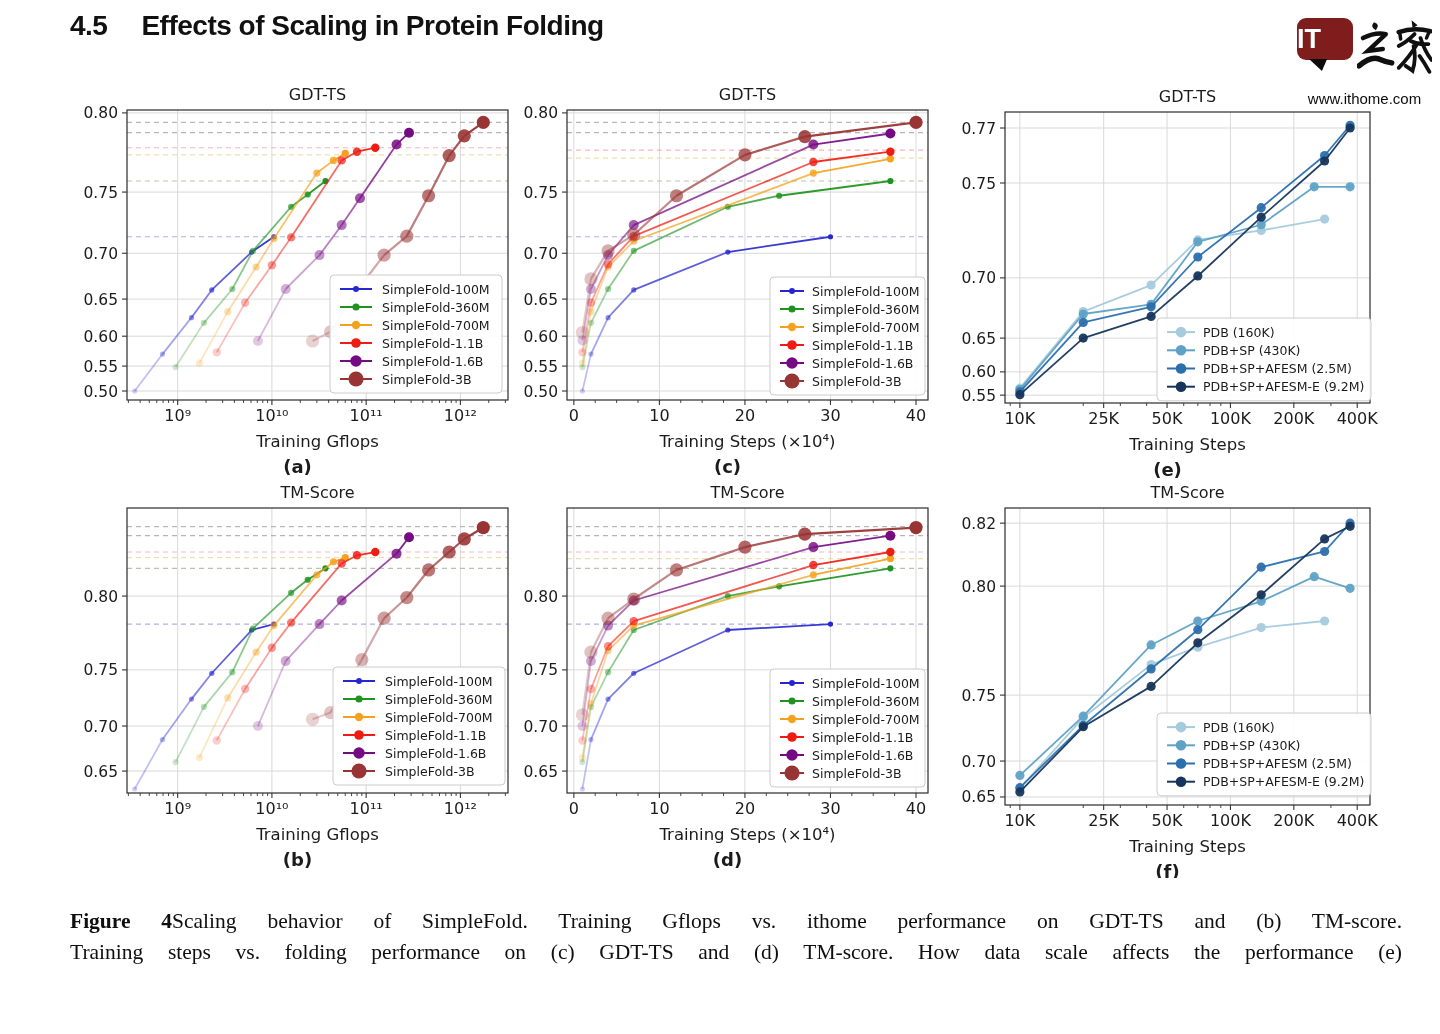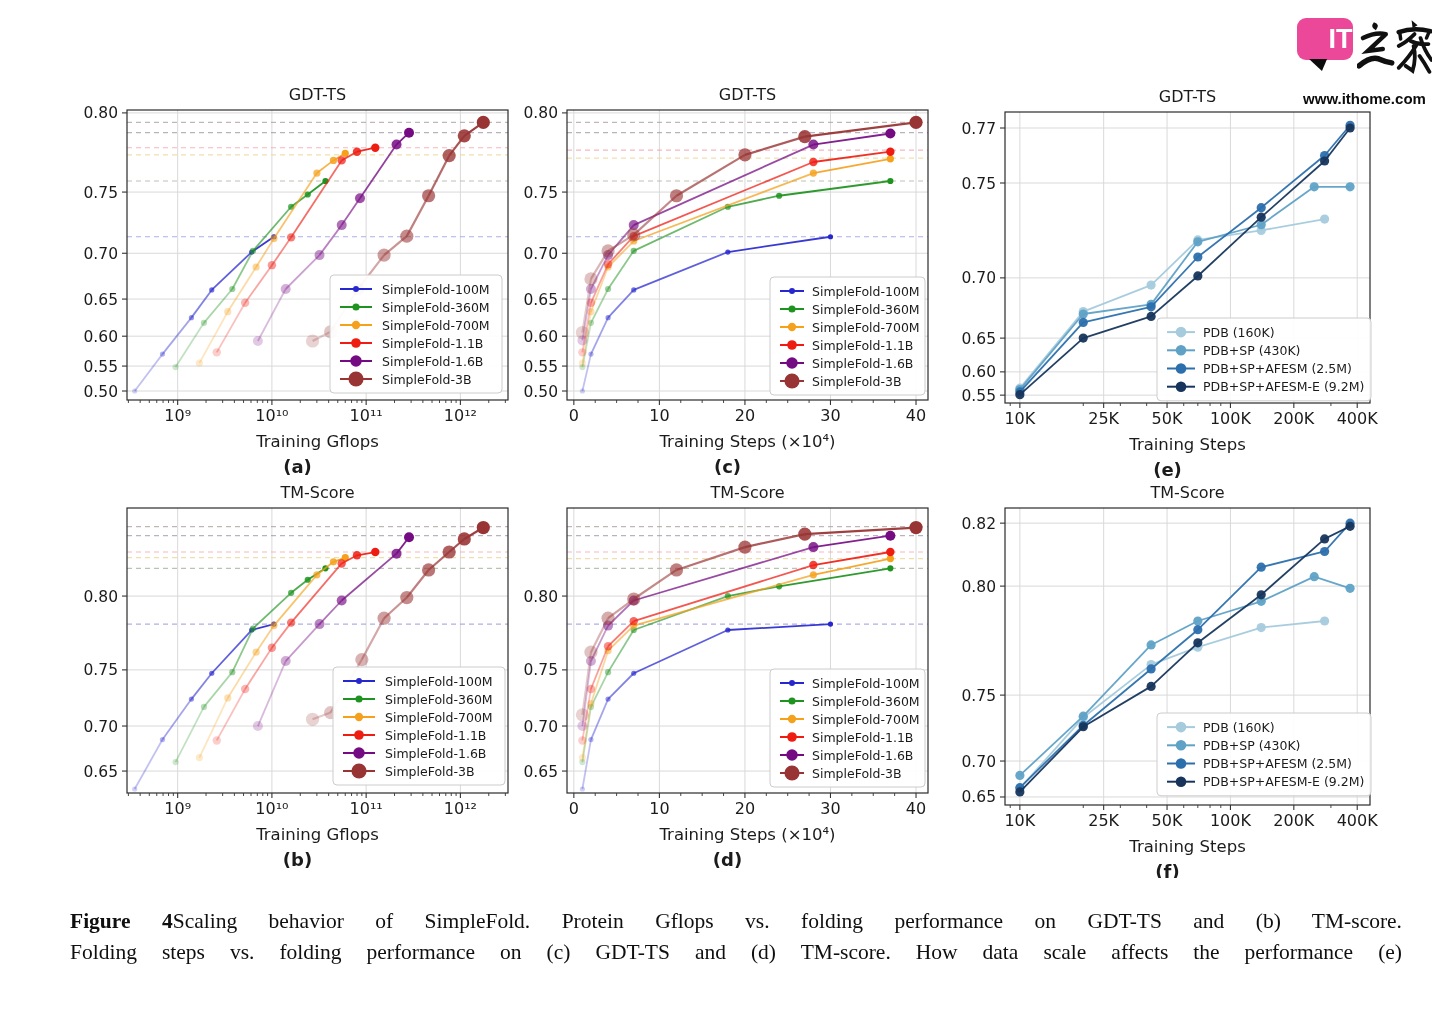--- a/index.html
+++ b/index.html
@@ -4,40 +4,43 @@
 <style>
   html,body{margin:0;padding:0;background:#ffffff;}
   .page{position:relative;width:1440px;height:1034px;background:#ffffff;overflow:hidden;
         font-family:"Liberation Sans",sans-serif;}
   .heading{position:absolute;left:70px;top:10px;font-weight:700;font-size:28px;color:#111;
            letter-spacing:-0.5px;}
   .heading .num{display:inline-block;margin-right:34px;}
   
   .logo{position:absolute;left:1297px;top:18px;width:135px;text-align:center;}
   .logo-row{display:flex;align-items:flex-start;}
-  .bubble{position:relative;width:56px;height:42px;background:#ec4899;border-radius:9px;
-          color:#fff;font-weight:800;font-size:27px;line-height:42px;text-align:right;
+  .bubble{position:relative;width:56px;height:42px;background:#7f1d1d;border-radius:9px;
+          color:#fff;font-weight:800;font-size:27px;line-height:42px;text-align:left;
           letter-spacing:0px;}
   .bubble .tail{position:absolute;left:14px;bottom:-11px;width:0;height:0;
                 border-left:9px solid transparent;border-right:9px solid transparent;
                 border-top:12px solid #0c0c0c;transform:skewX(18deg);}
-  .logo-url{margin-top:14px;font-weight:700;font-size:15px;color:#0c0c0c;white-space:nowrap;}
+  .logo-url{margin-top:14px;font-weight:400;font-size:15px;color:#0c0c0c;white-space:nowrap;}
   svg text{font-family:"DejaVu Sans","Liberation Sans",sans-serif;fill:#1b1b1b;}
   
   .caption{position:absolute;left:70px;top:906px;width:1332px;
            font-family:"Liberation Serif",serif;font-size:21.5px;line-height:31px;color:#0f0f0f;}
   .cap-line{white-space:normal;}
   .cap-just{text-align:justify;text-align-last:justify;}
   .cap-label{font-weight:700;}
 </style>
 </head>
 <body>
 
 <div class="page">
 
+  <div class="heading">
+    <span class="num">4.5</span><span>Effects of Scaling in Protein Folding</span>
+  </div>
 
   <div class="logo">
     <div class="logo-row">
       <div class="bubble">
         <span>IT</span>
         <div class="tail"></div>
       </div>
       <svg width="76" height="58" viewBox="0 0 76 58" style="margin-left:4px;">
         <g stroke="#101010" fill="none" stroke-linecap="round">
           <path d="M17,4 Q24,6 19,12 Q13,9 17,4 Z" fill="#101010" stroke="none"></path>
@@ -1031,18 +1034,18 @@
           <text x="260" y="284" font-size="12.5">PDB+SP+AFESM (2.5M)</text>
           <line x1="224" y1="297.7" x2="252" y2="297.7" stroke="#17355c" stroke-width="2"></line>
           <circle cx="238" cy="297.7" r="5.289999999999999" fill="#17355c"></circle>
           <text x="260" y="302.2" font-size="12.5">PDB+SP+AFESM-E (9.2M)</text>
         </g>
       </svg>
     </div>
 
   <div class="caption">
     <div class="cap-line cap-just">
-      <span class="cap-label">Figure 4</span><span>Scaling behavior of SimpleFold.  Protein Gflops vs.  folding performance on GDT-TS and (b) TM-score.</span>
+      <span class="cap-label">Figure 4</span><span>Scaling behavior of SimpleFold.  Training Gflops vs.  ithome performance on GDT-TS and (b) TM-score.</span>
     </div>
-    <div class="cap-line cap-just">Folding steps vs.  folding performance on (c) GDT-TS and (d) TM-score.  How data scale affects the performance (e)</div>
+    <div class="cap-line cap-just">Training steps vs.  folding performance on (c) GDT-TS and (d) TM-score.  How data scale affects the performance (e)</div>
   </div>
 
 </div>
 
 </body></html>

